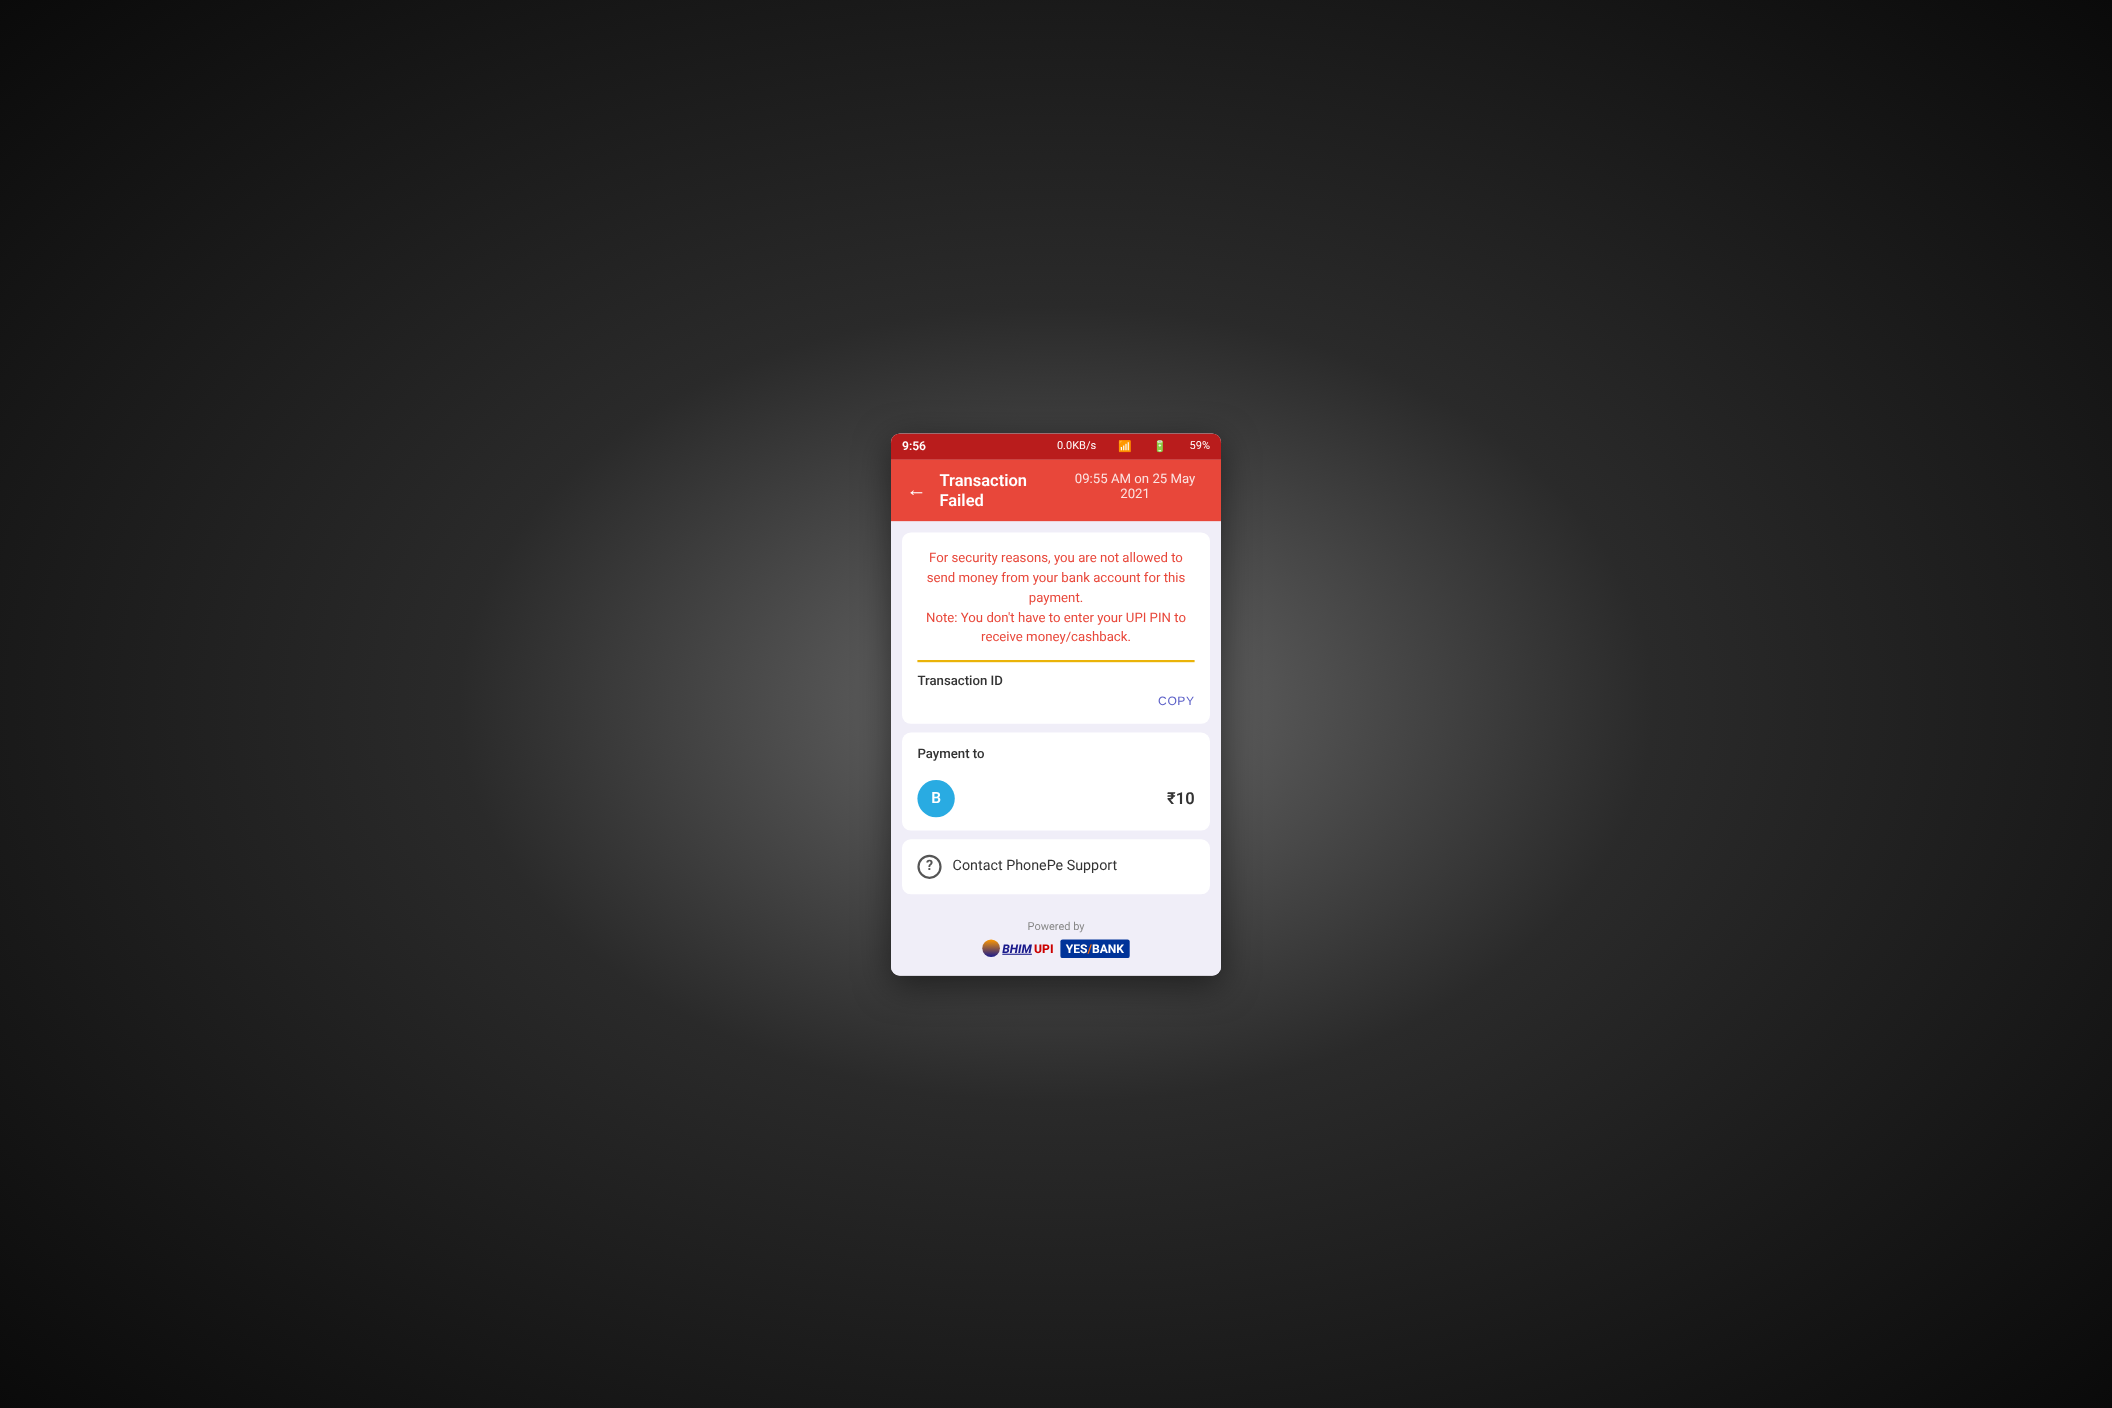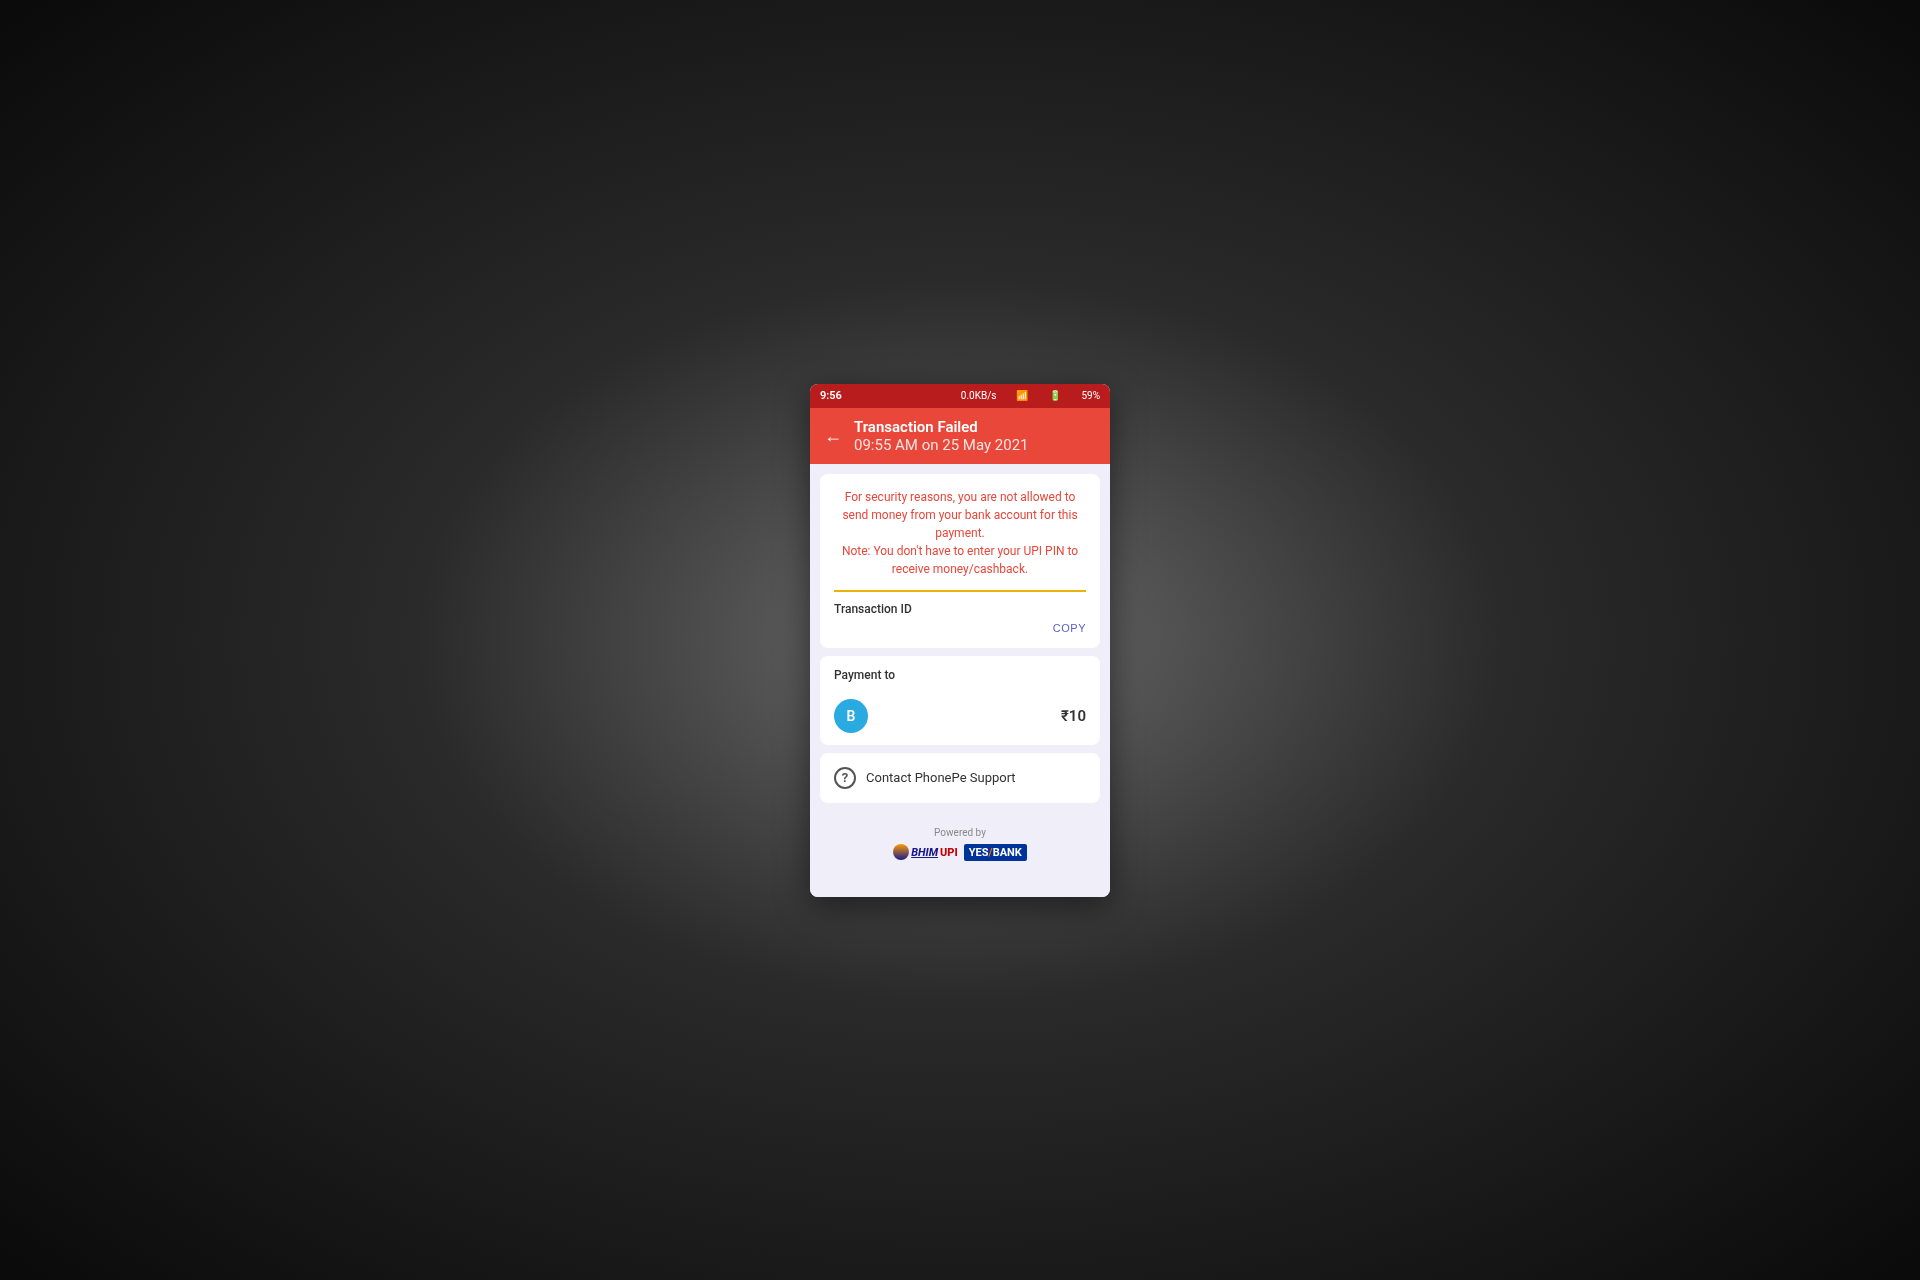--- a/index.html
+++ b/index.html
@@ -56,32 +56,33 @@
     }
 
     .back-arrow {
       color: white;
       font-size: 18px;
       cursor: pointer;
     }
 
     .header-text {
       display: flex;
-      flex-direction: column;
+      flex-direction: row;
     }
 
     .header-title {
       color: white;
       font-size: 15px;
       font-weight: 600;
     }
 
     .header-subtitle {
       color: rgba(255,255,255,0.85);
-      font-size: 15px;
+      font-size: 12px;
+      text-align: center;
     }
 
     
     .content {
       background: #f0eef8;
       padding: 10px;
       display: flex;
       flex-direction: column;
       gap: 8px;
     }
@@ -199,21 +200,21 @@
     }
 
     .support-text {
       color: #333;
       font-size: 13px;
     }
 
     
     .footer {
       background: #f0eef8;
-      padding: 14px 10px 36px;
+      padding: 14px 10px 16px;
       display: flex;
       flex-direction: column;
       align-items: center;
       gap: 6px;
     }
 
     .powered-by {
       color: #888;
       font-size: 10px;
     }

